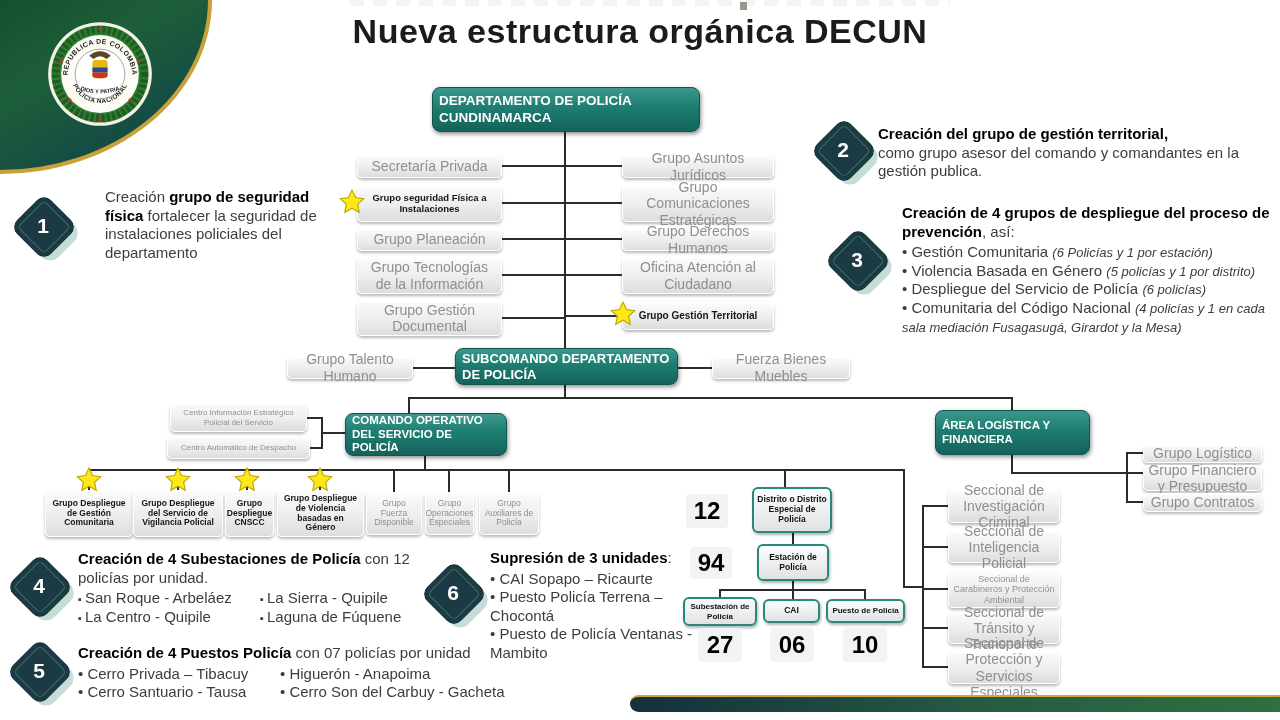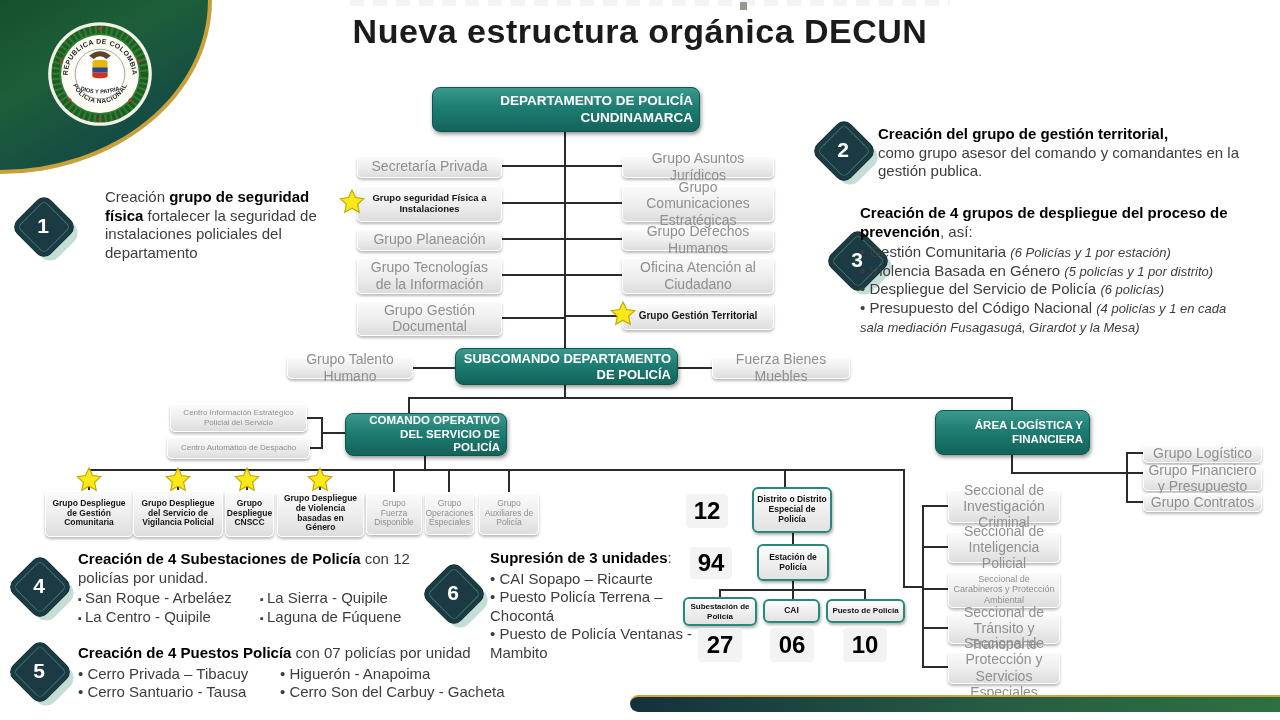--- a/index.html
+++ b/index.html
@@ -12,21 +12,21 @@
   .gbox{position:absolute;box-sizing:border-box;border-radius:5px;
         background:linear-gradient(180deg,#fbfbfb 0%,#ededed 55%,#dddddd 100%);
         border:1px solid #ffffff;box-shadow:0 2px 3px rgba(0,0,0,.28), inset 0 1px 0 #fff;
         color:#8f8f8f;font-size:14px;line-height:1.15;text-align:center;
         display:flex;align-items:center;justify-content:center;padding:2px 4px;}
   .gbox.bold{color:#161616;font-weight:bold;}
   
   .tbox{position:absolute;box-sizing:border-box;border-radius:8px;color:#fff;font-weight:bold;
         background:linear-gradient(180deg,#3a988c 0%,#1e7d72 45%,#13635a 100%);
         border:1px solid #0e564e;box-shadow:1px 2px 4px rgba(0,0,0,.45);
-        display:flex;align-items:center;justify-content:center;text-align:right;line-height:1.2;padding:2px 6px;}
+        display:flex;align-items:center;justify-content:center;text-align:left;line-height:1.2;padding:2px 6px;}
   
   .obox{position:absolute;box-sizing:border-box;border-radius:6px;
         background:linear-gradient(180deg,#fdfdfd,#e2e2e2);border:2px solid #27897b;
         color:#111;font-weight:bold;font-size:8.5px;line-height:1.15;text-align:center;
         display:flex;align-items:center;justify-content:center;padding:1px 3px;
         box-shadow:1px 2px 3px rgba(0,0,0,.3);}
   .num{position:absolute;background:#f3f3f3;border-radius:4px;color:#000;font-weight:bold;
        font-size:24px;display:flex;align-items:center;justify-content:center;}
   
   .note-text{position:absolute;font-size:15px;color:#3d3d3d;line-height:1.24;}
@@ -241,27 +241,27 @@
 </div>
 <div class="note-text" style="left:878px;top:125px;width:400px">
   <b class="blockb">Creación del grupo de gestión territorial,</b><span>como grupo asesor del comando y comandantes en la gestión publica.</span>
 </div>
 
 <div class="diamond" style="left:834px;top:237px">
   <div class="halo"></div>
     <div class="core"></div>
   <div class="n">3</div>
 </div>
-<div class="note-text" style="left:860px;top:204px;width:374px">
+<div class="note-text" style="left:902px;top:204px;width:374px">
   <b>Creación de 4 grupos de despliegue del proceso de prevención</b><span>, así:</span>
   <ul>
     <li><span>Gestión Comunitaria </span><i>(6 Policías y 1 por estación)</i></li>
     <li><span>Violencia Basada en Género </span><i>(5 policías y 1 por distrito)</i></li>
     <li><span>Despliegue del Servicio de Policía </span><i>(6 policías)</i></li>
-    <li><span>Presupuesto del Código Nacional </span><i>(4 policías y 1 en cada sala mediación Fusagasugá, Girardot y la Mesa)</i></li>
+    <li><span>Comunitaria del Código Nacional </span><i>(4 policías y 1 en cada sala mediación Fusagasugá, Girardot y la Mesa)</i></li>
   </ul>
 </div>
 
 <div class="diamond" style="left:16px;top:563px">
   <div class="halo"></div>
     <div class="core"></div>
   <div class="n">4</div>
 </div>
 <div class="note-text" style="left:78px;top:550px;width:360px">
   <b>Creación de 4 Subestaciones de Policía</b><span> con 12 policías por unidad.</span>

